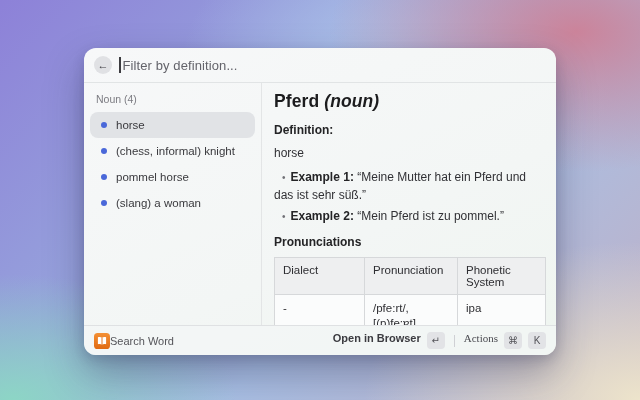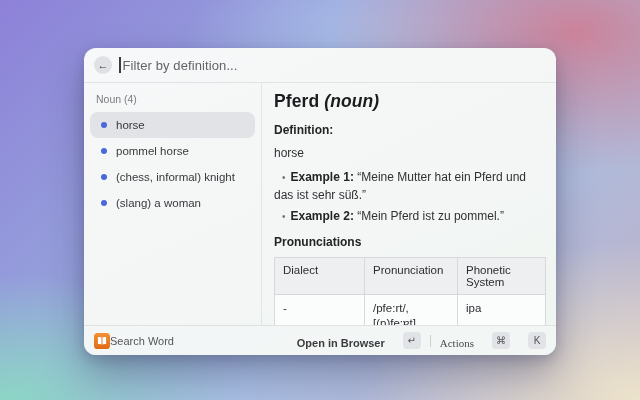--- a/index.html
+++ b/index.html
@@ -58,21 +58,21 @@
   th { background:#eeeff0; height:27px; }
   td { line-height:15px; }
   col.c1 { width:90px; } col.c2 { width:93px; }
   
   .footer { flex:0 0 30px; border-top:1px solid #dfe1e3; display:flex;
     align-items:center; padding:0 10px; background:rgba(244,246,246,.6); }
   .app-id { display:flex; align-items:center; }
   .app-icon { width:16px; height:16px; display:block; }
   .app-name { font-size:11px; color:#55555a; }
   .footer-right { margin-left:auto; display:flex; align-items:center; gap:6px; }
-  .footer-action { display:flex; align-items:flex-end; gap:18px; background:none;
+  .footer-action { display:flex; align-items:flex-start; gap:6px; background:none;
     border:none; cursor:pointer; font-family:inherit; padding:2px 0; }
   .action-label { font-size:11px; font-weight:600; color:#3b3b40; }
   .action-label.normal { font-weight:400; color:#4a4a50;font-family:Liberation Serif, serif; }
   .key-badge { background:#e2e3e6; border-radius:4px; min-width:18px; height:17px;
     display:inline-flex; align-items:center; justify-content:center;
     font-size:10px; color:#55555a; padding:0 4px; }
   .footer-sep { width:1px; height:12px; background:#cfd0d4; margin:0 3px; }
 </style>
 </head>
 <body>
@@ -91,25 +91,25 @@
     <div class="main">
       <div class="sidebar">
         <div class="section-label">Noun (4)</div>
 
         <div class="item selected">
           <span class="dot" style="background:#4a68d9"></span>
           <span class="item-label">horse</span>
         </div>
         <div class="item">
           <span class="dot" style="background:#4a68d9"></span>
-          <span class="item-label">pommel horse</span>
+          <span class="item-label">(chess, informal) knight</span>
         </div>
         <div class="item">
           <span class="dot" style="background:#4a68d9"></span>
-          <span class="item-label">(chess, informal) knight</span>
+          <span class="item-label">pommel horse</span>
         </div>
         <div class="item">
           <span class="dot" style="background:#4a68d9"></span>
           <span class="item-label">(slang) a woman</span>
         </div>
       </div>
 
       <div class="detail">
         <h1><span>Pferd</span> <span class="pos">(noun)</span></h1>
 

